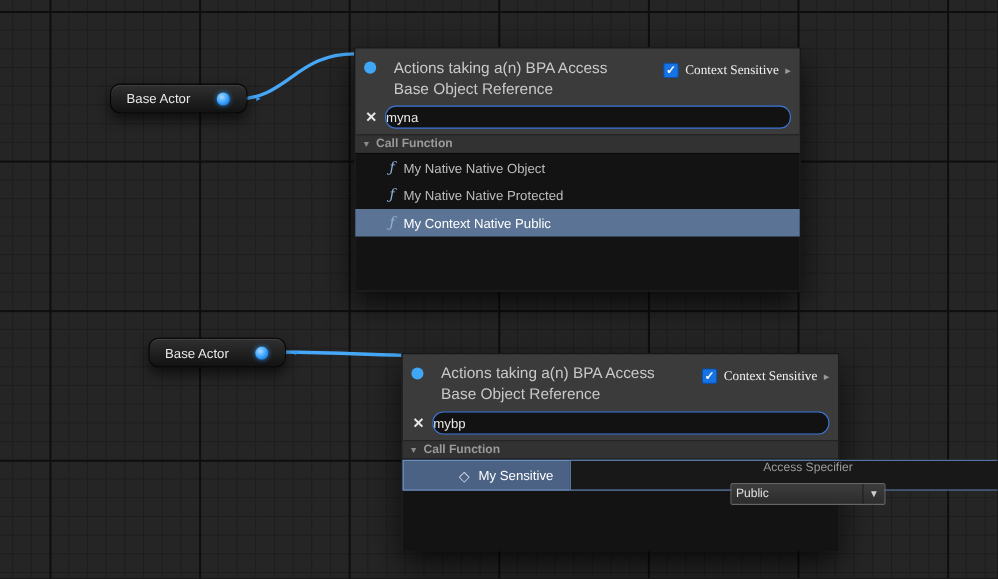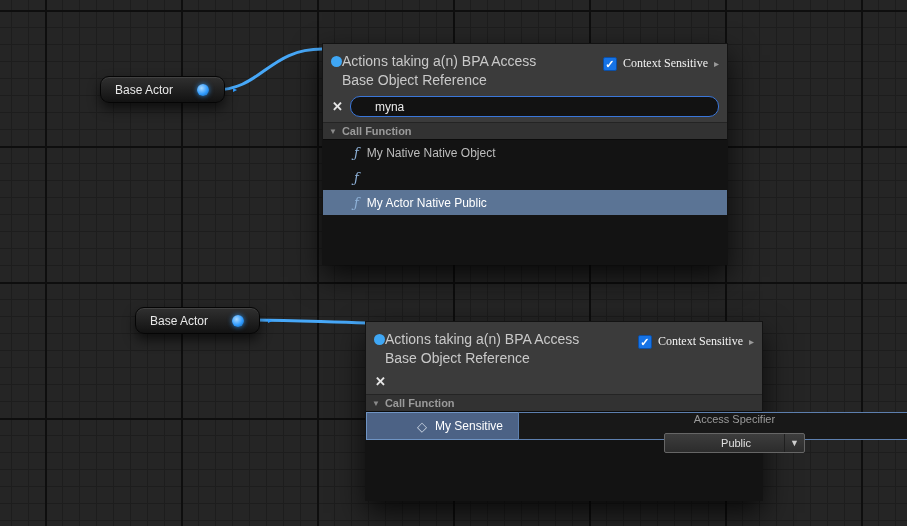--- a/index.html
+++ b/index.html
@@ -44,38 +44,38 @@
 
   
   .menu {
     position:absolute; display:flex; flex-direction:column;
     background:#3b3b3b; border:1px solid #131313;
     box-shadow:0 12px 28px rgba(0,0,0,.75);
   }
   #menu-top    { left:322px; top:43px;  width:406px; height:222px; }
   #menu-bottom { left:365px; top:321px; width:398px; height:180px; }
 
-  .menu-header { display:flex; align-items:flex-start; padding:8px 8px 4px 8px; gap:0; }
+  .menu-header { display:flex; align-items:flex-start; padding:8px 8px 4px 8px; gap:16px; }
   .type-dot { width:11px; height:11px; border-radius:50%; background:#3fa7f5; margin-top:4px; flex:none; }
   .menu-title { color:#c9c9c9; font-size:14px; line-height:19px; width:218px; }
   .cs-row { display:flex; align-items:center; gap:6px; margin-left:auto; margin-top:4px; }
   .checkbox {
     width:14px; height:14px; flex:none;
     background:#1673e6; border:1px solid #0c4fa6; border-radius:2px;
     color:#fff; font-size:11px; line-height:13px; text-align:center; font-weight:bold;
   }
   .cs-label { color:#f2f2f2; font-size:12px; white-space:nowrap;font-family:Liberation Serif, serif; }
   .cs-arrow { color:#9a9a9a; font-size:10px; }
 
   .search-row { display:flex; align-items:center; gap:7px; padding:2px 8px 5px 9px; }
   .clear-icon { color:#e6e6e6; font-size:13px; font-weight:bold; cursor:pointer; flex:none; }
   .search-input {
     flex:1; height:21px; min-width:0;
     background:#121212; border:1px solid #3a76d9; border-radius:10px;
-    color:#eaeaea; font-size:12px; padding:0 24px; outline:none;
+    color:#eaeaea; font-size:12px; padding:0 0; outline:none;
     font-family:"Liberation Sans", sans-serif;
   }
 
   .category-row {
     background:#323232; border-top:1px solid #242424; border-bottom:1px solid #0b0b0b;
     color:#9a9a9a; font-size:11px; font-weight:bold;
     padding:2px 6px; display:flex; align-items:center; gap:5px;
   }
   .cat-tri { font-size:8px; color:#8a8a8a; }
 
@@ -101,23 +101,22 @@
     background:#181818; border:1px solid #5d7fae;
     display:flex; align-items:center;
     padding:0 5px 0 27px; gap:8px;flex-direction:column;
   }
   .detail-label { color:#9b9b9b; font-size:11px; flex:1; }
   .dropdown {
     width:141px; height:20px; flex:none;
     background:linear-gradient(#3d3d3d,#2c2c2c);
     border:1px solid #666; border-radius:2px;
     display:flex; align-items:center;
-    color:#e0e0e0; font-size:11px; padding-left:23px;
+    color:#e0e0e0; font-size:11px; padding-left:4px;
     cursor:pointer;
-    text-align:center;
   }
   .dropdown-value { flex:1; }
   .dropdown-chevron { border-left:1px solid #1f1f1f; color:#cfcfcf; font-size:9px; padding:0 5px; line-height:18px; }
 </style>
 </head>
 <body>
 
 <div class="canvas">
 
   <svg class="wire-layer">
@@ -155,40 +154,42 @@
       <span class="cat-tri">▼</span>
       <span>Call Function</span>
     </div>
     <div class="menu-list">
       <div class="menu-item">
         <span class="fn-icon">ƒ</span>
         <span>My Native Native Object</span>
       </div>
       <div class="menu-item">
         <span class="fn-icon">ƒ</span>
+        <span>My Native Native Protected</span>
       </div>
       <div class="menu-item selected">
         <span class="fn-icon">ƒ</span>
-        <span>My Actor Native Public</span>
+        <span>My Context Native Public</span>
       </div>
     </div>
   </div>
 
   <div class="menu" id="menu-bottom">
     <div class="menu-header">
       <span class="type-dot"></span>
       <div class="menu-title">Actions taking a(n) BPA Access Base Object Reference</div>
       <div class="cs-row">
         <span class="checkbox">✓</span>
         <span class="cs-label">Context Sensitive</span>
         <span class="cs-arrow">▸</span>
       </div>
     </div>
     <div class="search-row">
       <span class="clear-icon">✕</span>
+      <input class="search-input" type="text" readonly="" value="mybp" style="">
     </div>
     <div class="category-row">
       <span class="cat-tri">▼</span>
       <span>Call Function</span>
     </div>
     <div class="menu-list">
       <div class="menu-item bp-row">
         <span class="diamond-icon">◇</span>
         <span>My Sensitive</span>
         <div class="detail-popup">

